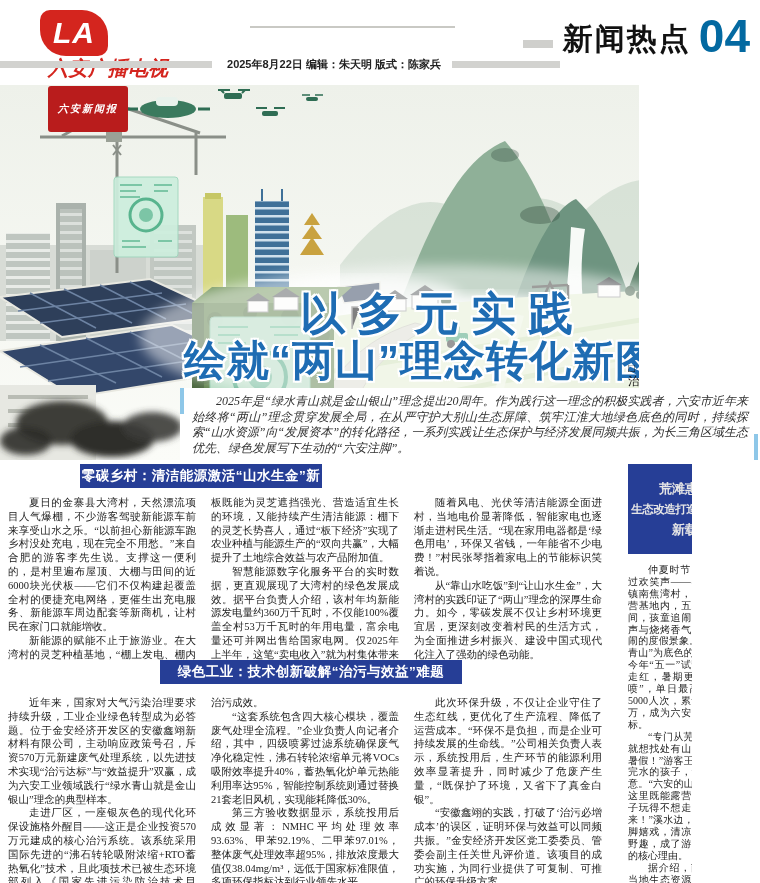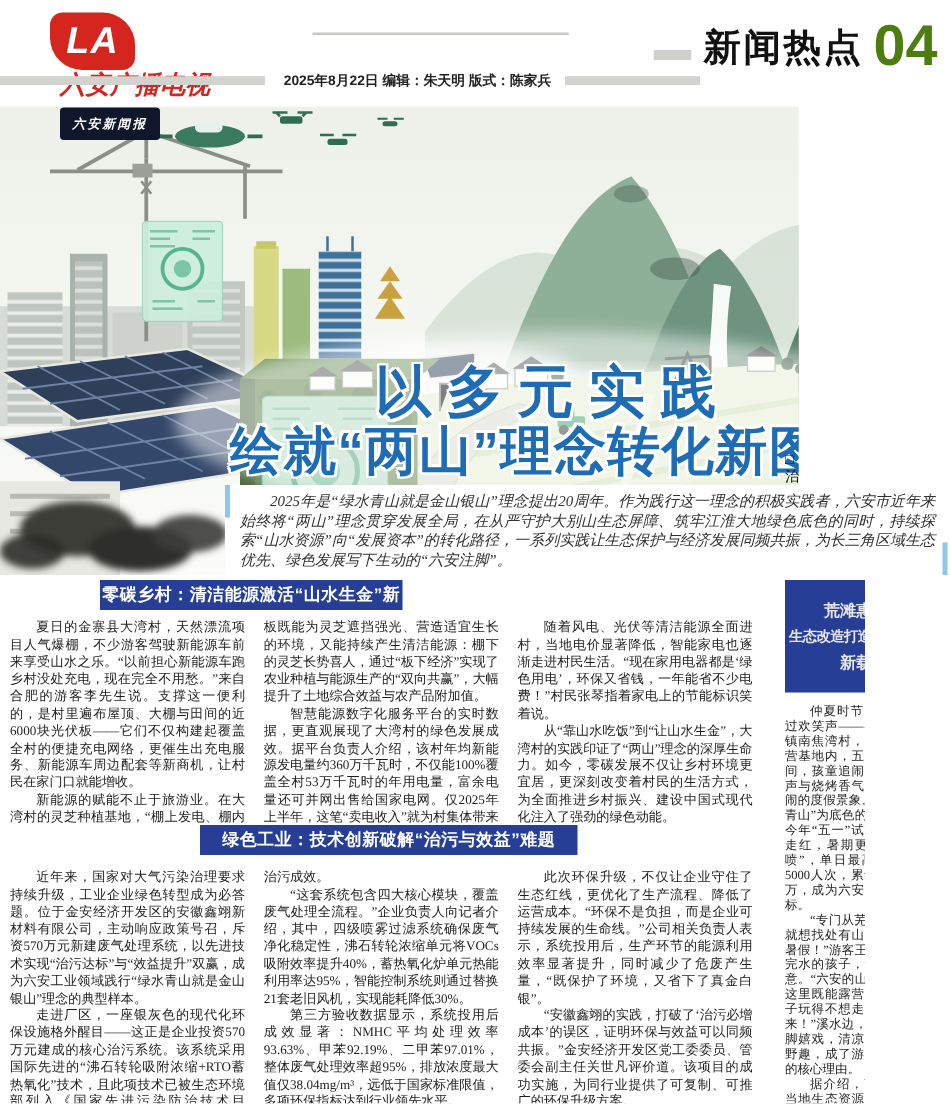--- a/index.html
+++ b/index.html
@@ -8,33 +8,33 @@
 
   
   .masthead{position:absolute;top:0;left:0;width:760px;height:85px;background:#fff;z-index:5;}
   .logo{position:absolute;left:40px;top:10px;display:flex;align-items:flex-start;flex-direction:column;}
   .logo-mark{width:68px;height:46px;background:#d4251e;border-radius:10px 26px 10px 26px;
              color:#fff;font-family:"Liberation Sans",sans-serif;font-weight:900;font-style:italic;
              font-size:30px;line-height:46px;text-align:center;letter-spacing:1px;}
   .logo-text{margin-left:8px;}
   .logo-name{color:#d4251e;font-weight:bold;font-style:italic;font-size:20px;line-height:24px;
              font-family:"Liberation Serif",serif;}
-  .logo-badge{display:inline-block;margin-top:6px;background:#0f172a;color:#fff;font-size:10px;
-              font-weight:bold;padding:6px 10px;border-radius:3px;font-style:italic;letter-spacing:2px;}
+  .logo-badge{display:inline-block;margin-top:6px;background:#b91c1c;color:#fff;font-size:10px;
+              font-weight:bold;padding:16px 10px;border-radius:3px;font-style:italic;letter-spacing:2px;}
   .masthead-rule{position:absolute;left:250px;top:26px;width:205px;height:2px;background:#c9c9c4;}
   .dateline{position:absolute;left:0;top:57px;width:570px;height:16px;}
   .date-bar-left{position:absolute;left:0;top:4px;width:212px;height:7px;background:#d2d2cf;}
   .date-bar-right{position:absolute;left:452px;top:4px;width:108px;height:7px;background:#d2d2cf;}
   .date-text{position:absolute;left:220px;top:0;width:228px;text-align:center;
              font-size:11px;font-weight:bold;color:#222;font-family:"Liberation Sans",sans-serif;}
   .section-flag{position:absolute;right:10px;top:16px;display:flex;align-items:flex-end;
                 font-family:"Liberation Sans",sans-serif;}
   .flag-bar{width:30px;height:8px;background:#cfcfcc;margin:0 10px 8px 0;}
   .flag-title{font-size:30px;font-weight:900;color:#111;letter-spacing:2px;line-height:34px;}
-  .flag-num{font-size:46px;font-weight:900;color:#4d7c0f;line-height:40px;margin-left:8px;}
+  .flag-num{font-size:46px;font-weight:900;color:#0369a1;line-height:40px;margin-left:8px;}
 
   
   .hero{position:absolute;top:85px;left:0;width:639px;height:375px;overflow:hidden;}
   .hero svg{position:absolute;top:0;left:0;}
   .hero-title{position:absolute;left:120px;top:205px;width:645px;text-align:center;z-index:3;
               font-family:"Liberation Sans","DejaVu Sans",sans-serif;font-weight:900;color:#1e6cb3;
               text-shadow:-2px -2px 0 #fff,2px -2px 0 #fff,-2px 2px 0 #fff,2px 2px 0 #fff,
                           0 -2px 0 #fff,0 2px 0 #fff,-2px 0 0 #fff,2px 0 0 #fff;}
   .hero-title .t1{font-size:45px;letter-spacing:12px;line-height:47px;}
   .hero-title .t2{font-size:42px;letter-spacing:1px;line-height:47px;}

